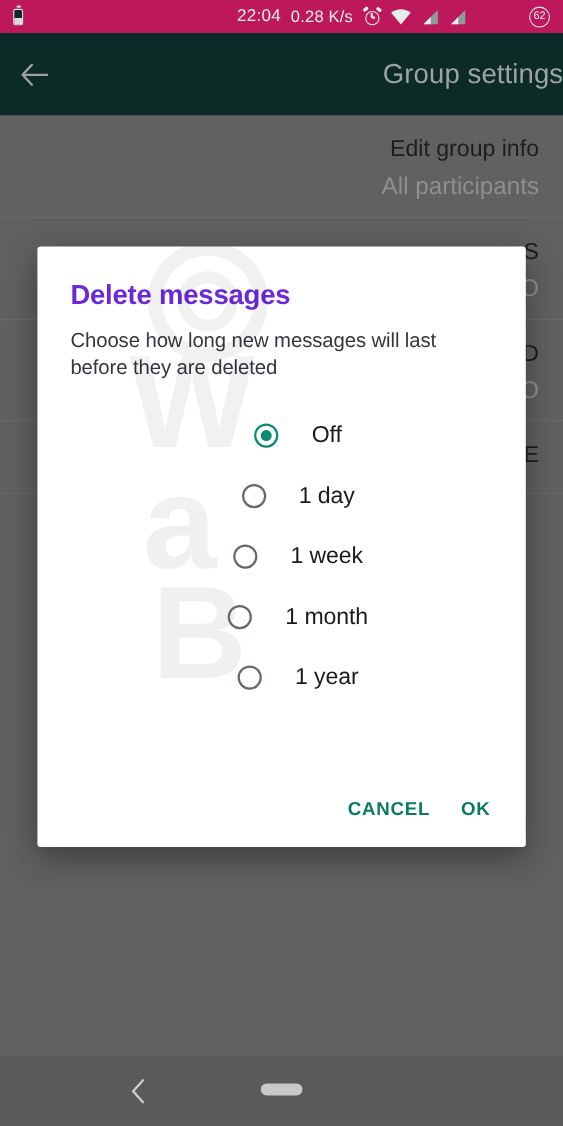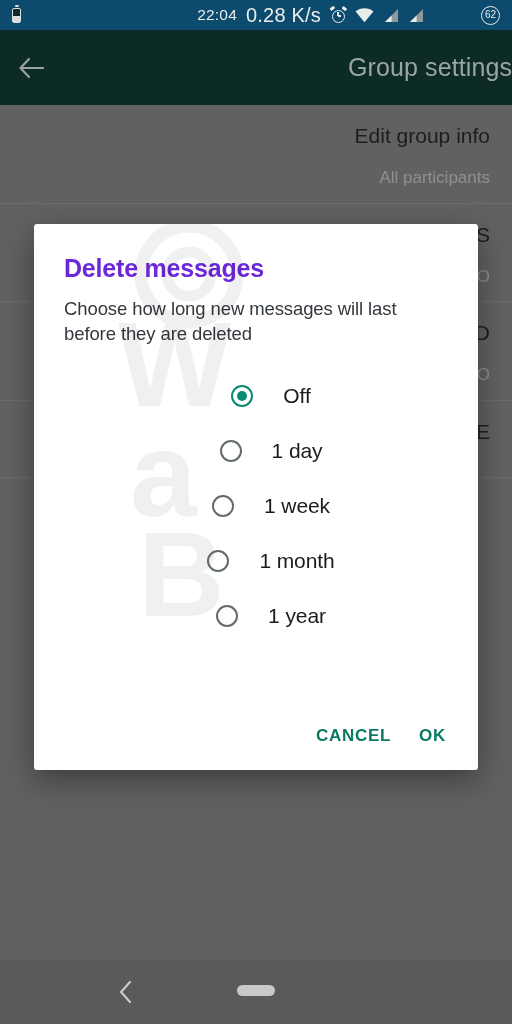--- a/index.html
+++ b/index.html
@@ -14,21 +14,21 @@
     position: relative;
     width: 512px; height: 1024px;
     background: #616161;
     overflow: hidden;
   }
 
   
   #status-bar {
     position: absolute; top: 0; left: 0;
     width: 512px; height: 30px;
-    background: #0c4a6e;
+    background: #be185d;
     display: flex; align-items: center;
     padding: 0 12px;
     color: #e8eceb;
     font-size: 15px;
   }
   #status-left { display: flex; align-items: center; flex: 0 0 auto; }
   #status-spacer { flex: 1 1 auto; }
   #status-right { display: flex; align-items: center; gap: 9px; }
 
   .mini-batt {
@@ -37,21 +37,21 @@
     border-radius: 2px;
     position: relative;
     background: linear-gradient(to top, #d8dedd 45%, #0c2b27 45%);
   }
   .mini-batt::before {
     content:""; position:absolute; top:-4px; left:2px;
     width:4px; height:2.4px; background:#d8dedd; border-radius:1px;
   }
 
   #clock { font-size: 15.5px; letter-spacing: .2px; }
-  #netspeed { font-size: 20px; letter-spacing: .2px; }
+  #netspeed { font-size: 15px; letter-spacing: .2px; }
 
   .alarm-ico { width:16px; height:16px; position:relative; display:block; }
   .alarm-ico .face {
     position:absolute; left:1.5px; top:2.5px;
     width:13px; height:13px; border:1.8px solid #e8eceb; border-radius:50%;
   }
   .alarm-ico .hand1 {
     position:absolute; left:7.2px; top:5.2px; width:1.6px; height:4.2px;
     background:#e8eceb;
   }
@@ -97,21 +97,21 @@
   }
 
   
   #content {
     position: absolute; top: 105px; left: 0;
     width: 512px; height: 855px;
     background: #616161;
   }
   .list-item { padding: 18px 22px 14px 4px; position: relative; text-align: right; }
   .li-title { font-size: 21px; color: #1d1d1d; line-height: 1.25; }
-  .li-sub   { font-size: 17px; color: #8f8f8f; margin-top: 18px; line-height: 1.25; }
+  .li-sub   { font-size: 22px; color: #8f8f8f; margin-top: 6px; line-height: 1.25; }
   .divider {
     height: 1px; background: #6b6b6b; margin: 0 0 0 0;
   }
 
   
   #dialog {
     position: absolute;
     left: 34px; top: 224px;
     width: 444px; height: 546px;
     background: #ffffff;

